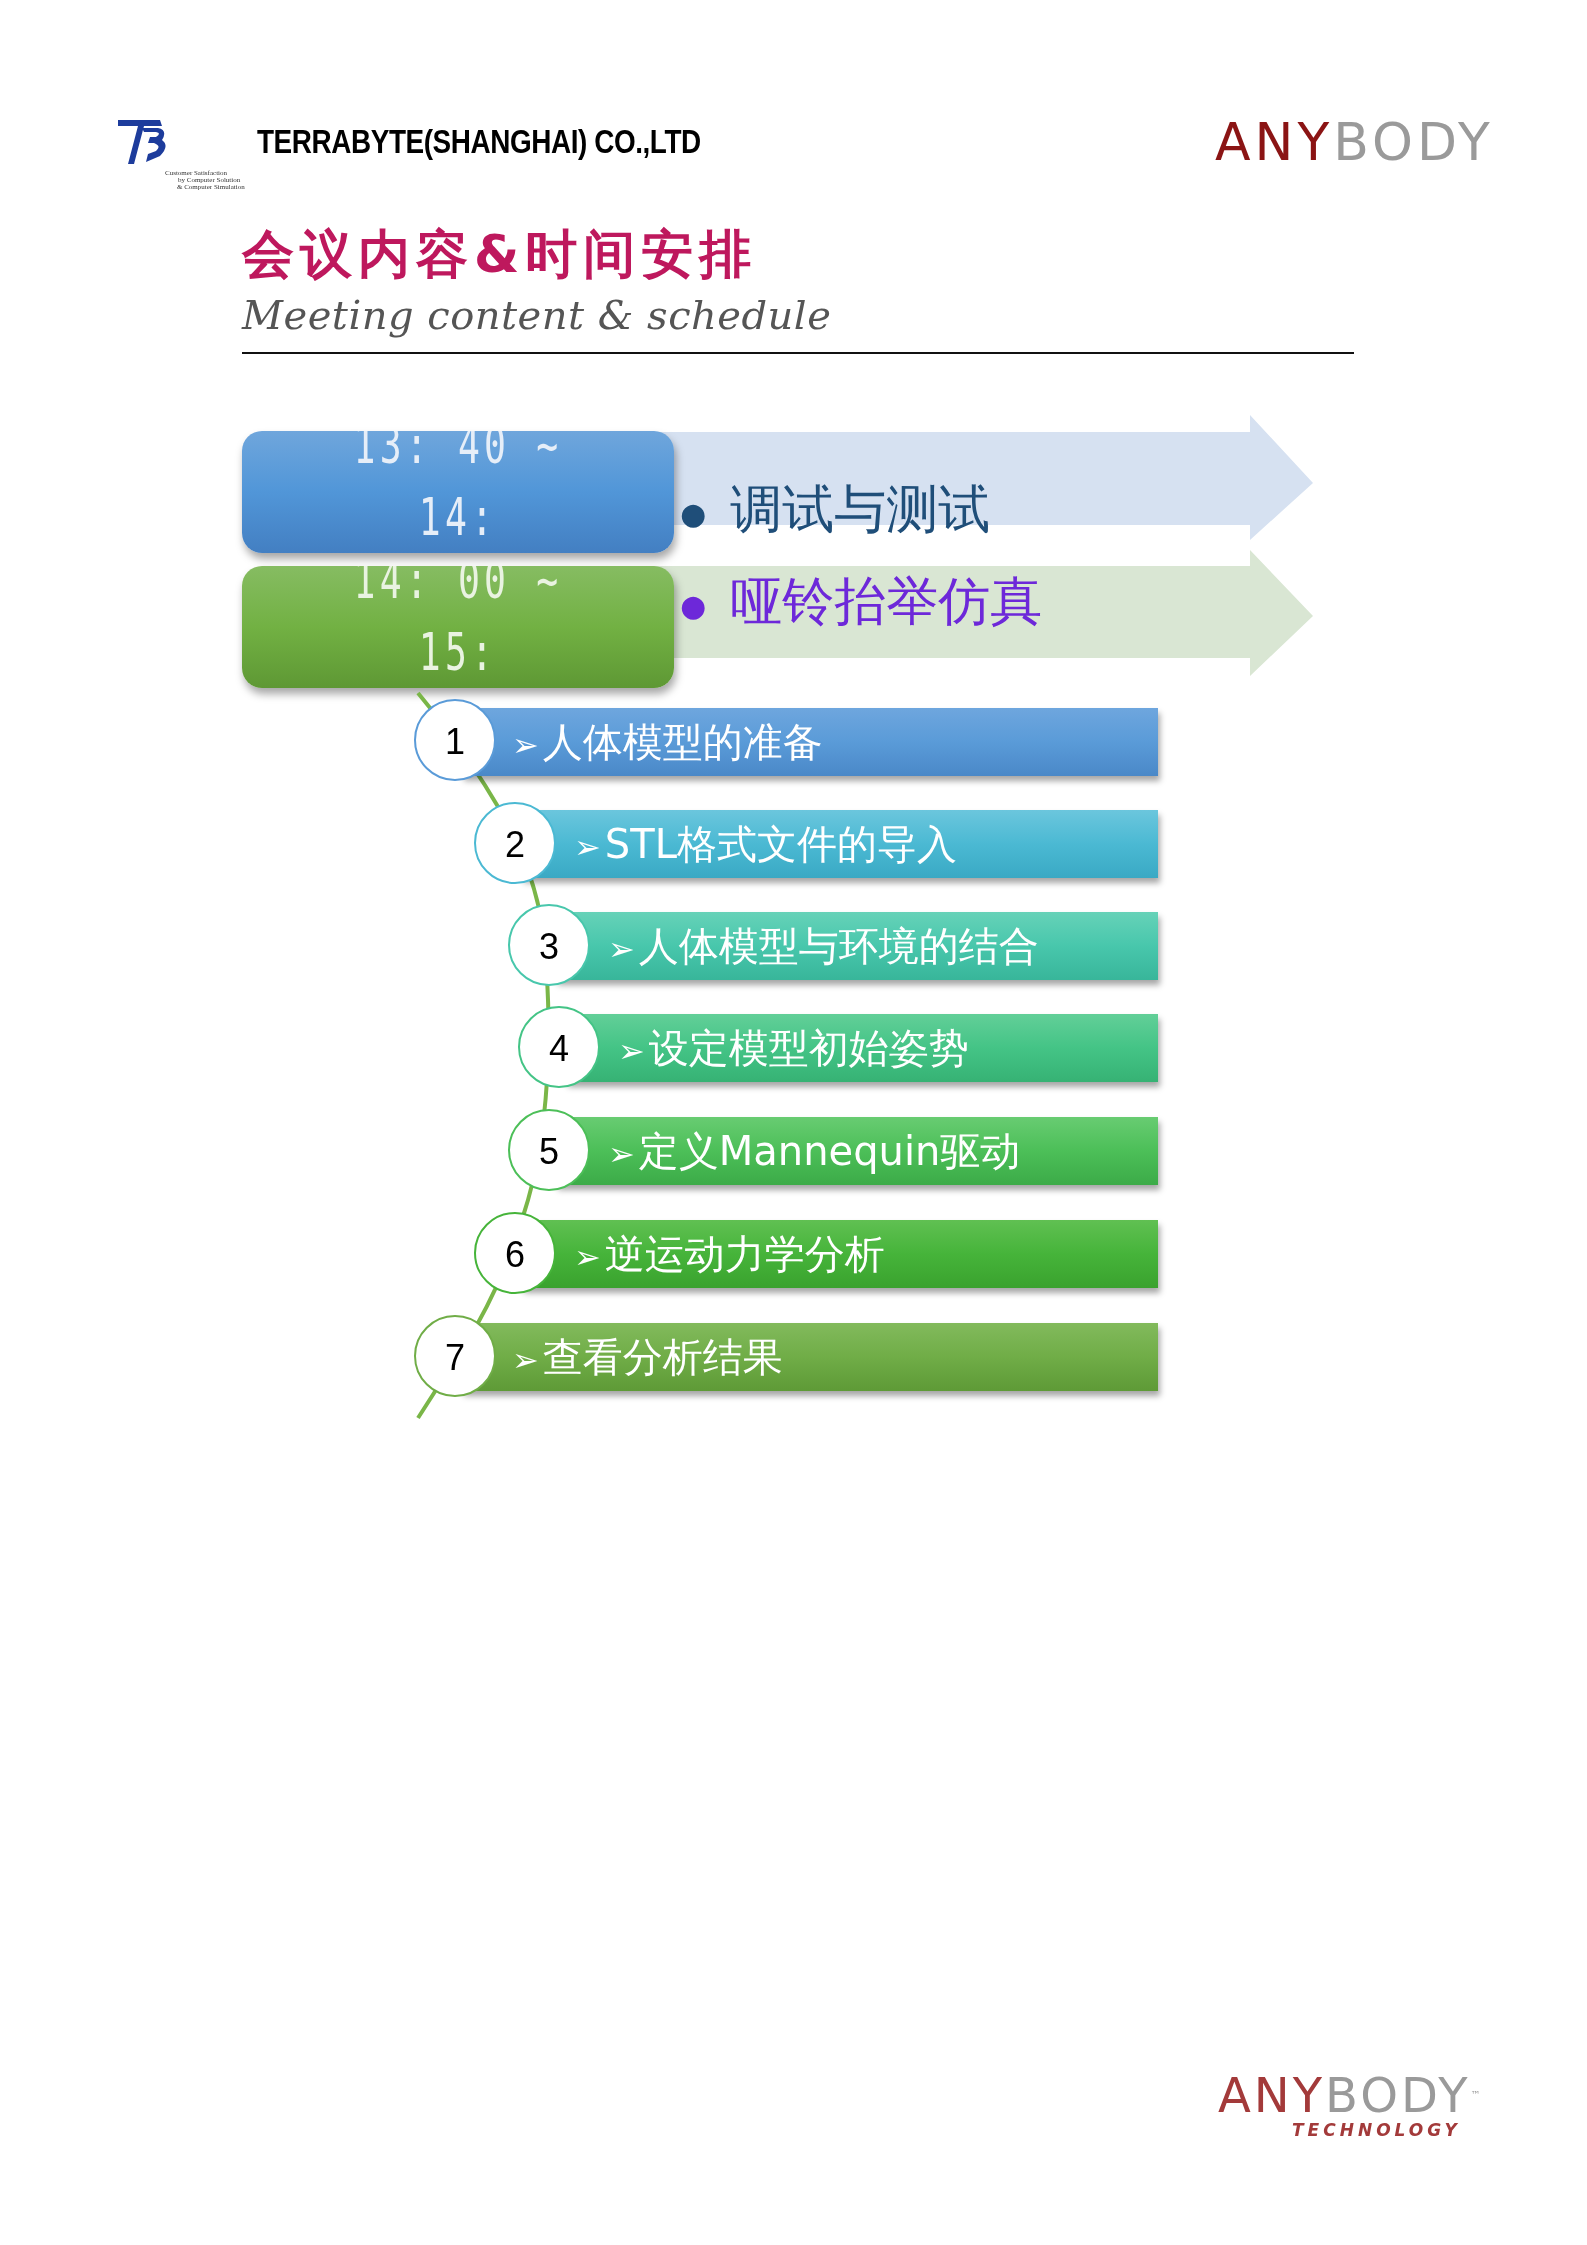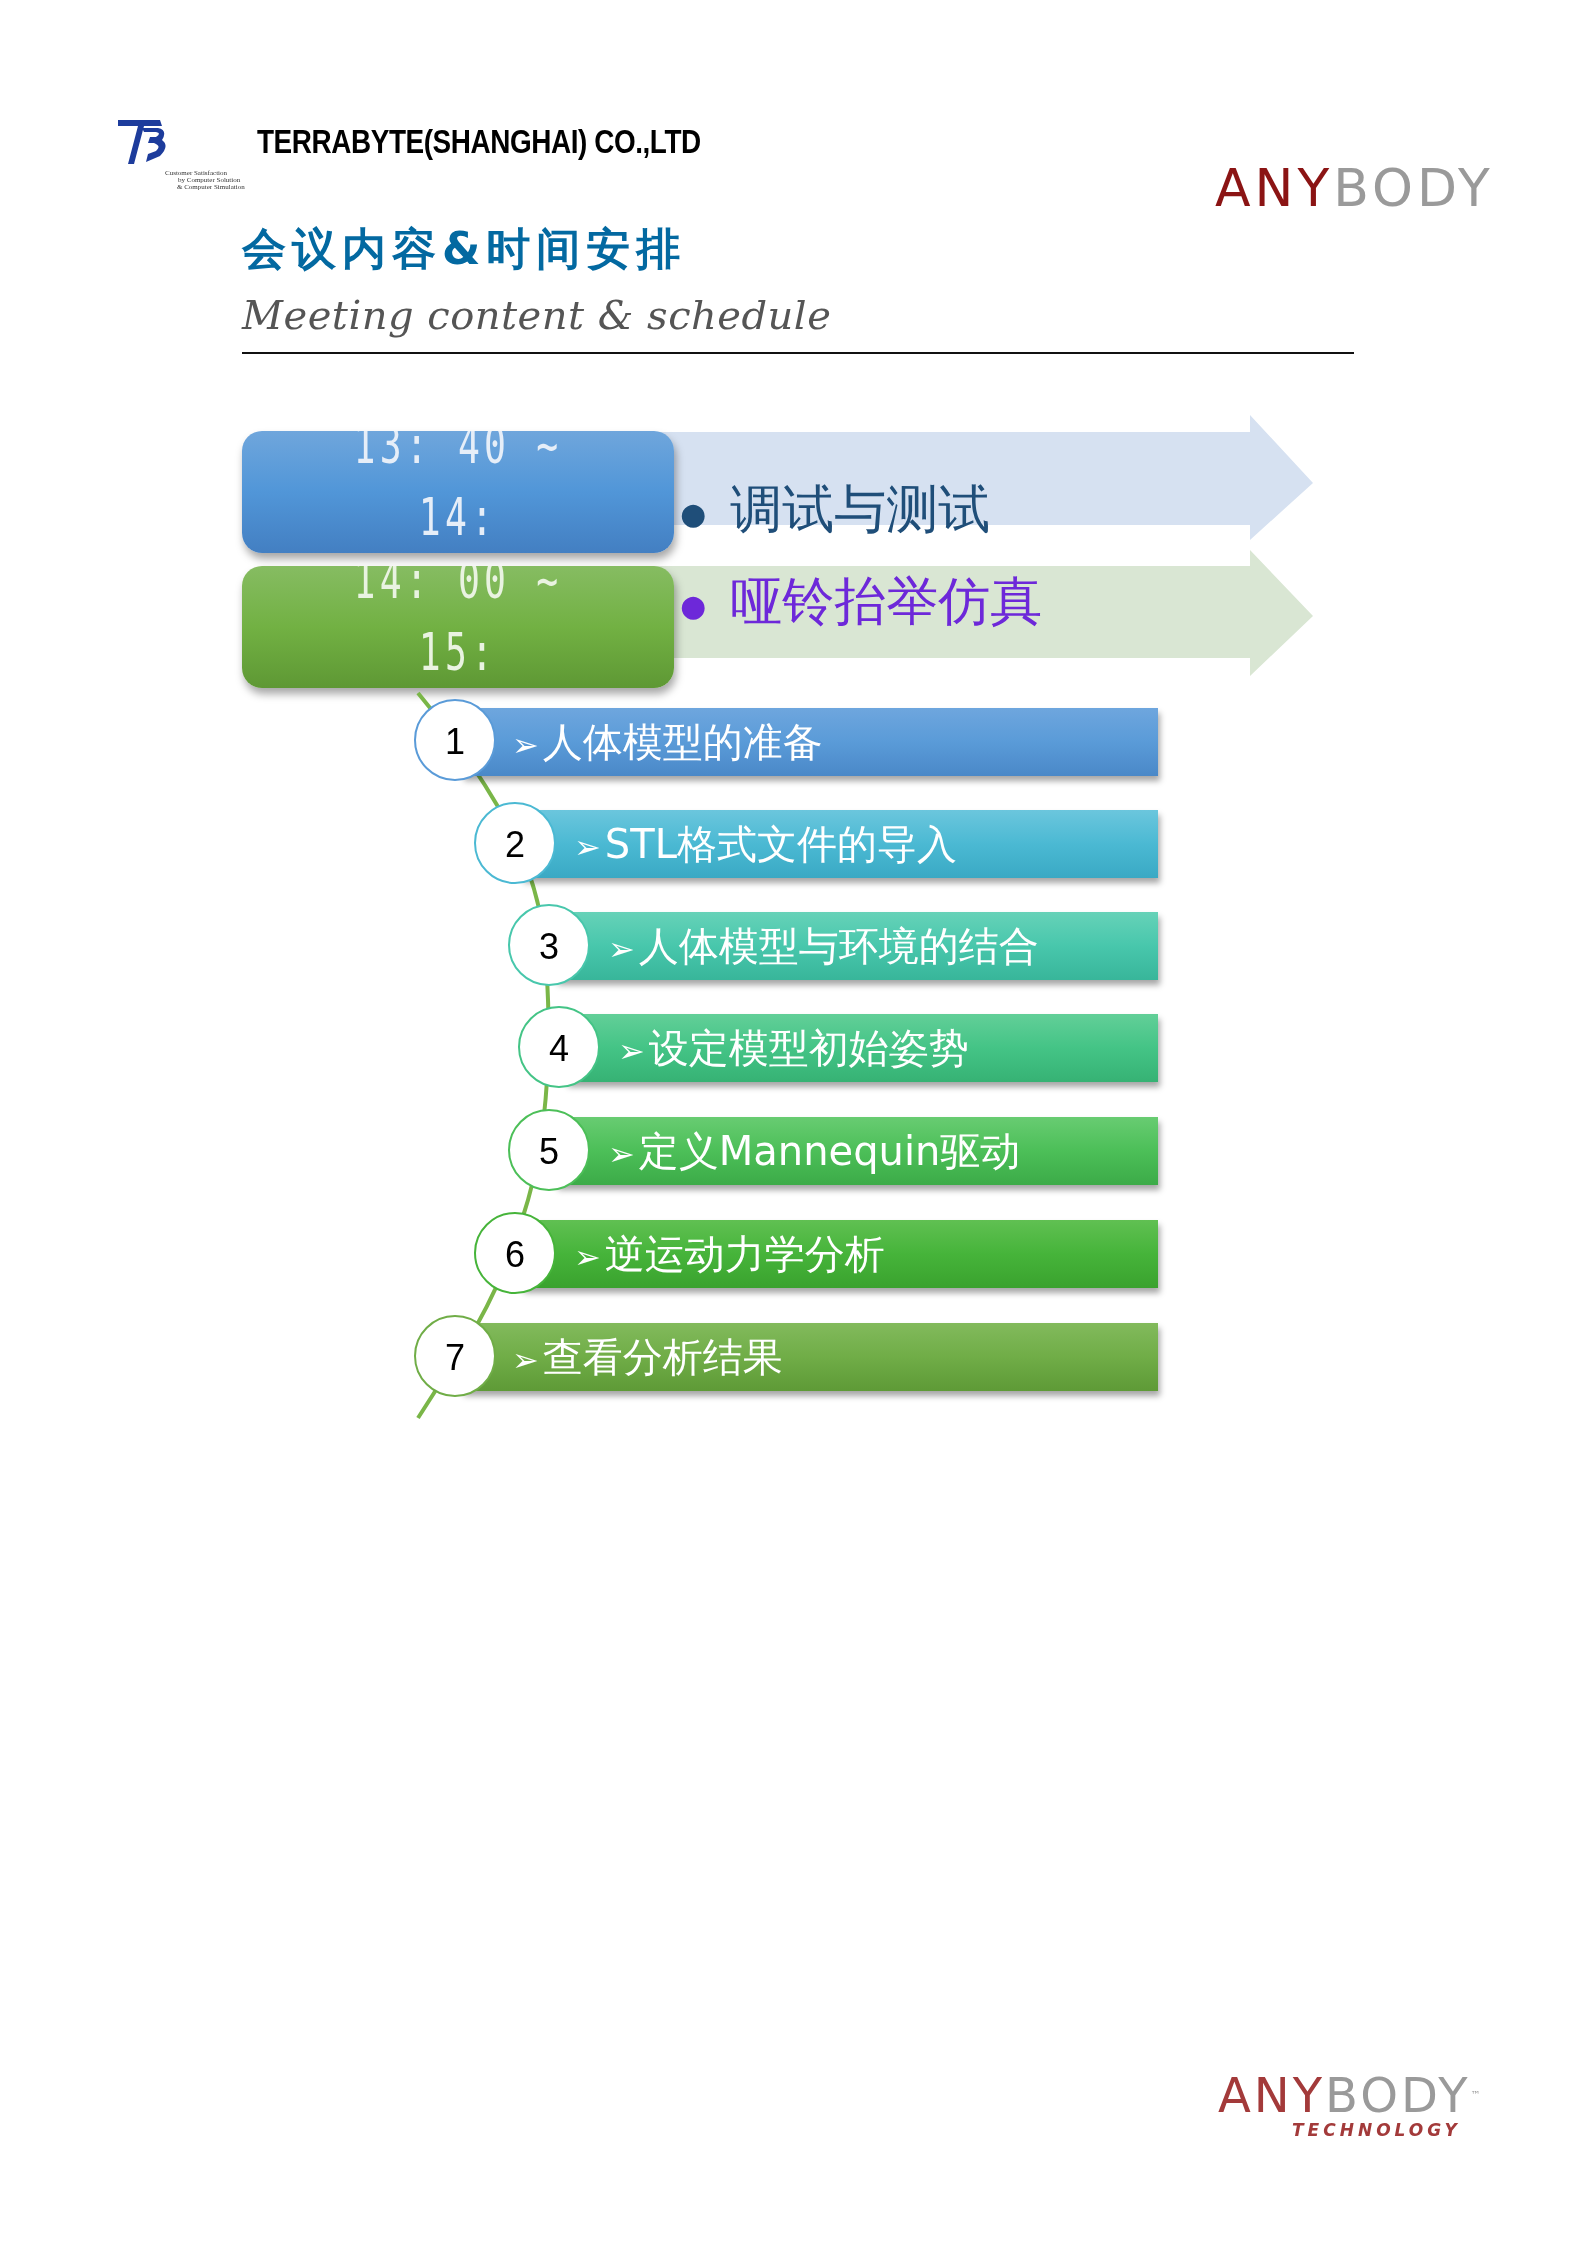--- a/index.html
+++ b/index.html
@@ -3,26 +3,26 @@
 <meta charset="utf-8">
 <style>
   html, body { margin:0; padding:0; background:#ffffff; }
   body { width:1587px; height:2245px; position:relative; overflow:hidden; font-family:"DejaVu Sans", sans-serif; }
   .abs { position:absolute; }
 
   
   .tb-logo { left:118px; top:118px; width:50px; height:48px; }
   .tb-tagline { left:165px; top:140px; font-family:"Liberation Serif", serif; font-size:7px; line-height:7px; color:#333;margin-top:30px; }
   .company { left:257px; top:122px; font-family:"Liberation Sans", sans-serif; font-weight:bold; font-size:34px; color:#000; letter-spacing:-0.5px; transform:scaleX(0.82); transform-origin:left center; }
-  .anybody-top { left:1215px; top:112px; font-family:"DejaVu Sans", sans-serif; font-size:52px; letter-spacing:4px; line-height:60px;margin-top:46px; }
+  .anybody-top { left:1215px; top:112px; font-family:"DejaVu Sans", sans-serif; font-size:52px; letter-spacing:4px; line-height:60px; }
   .any { color:#8b1414; }
   .bodyw { color:#9a9a9a; }
 
   
-  .title-cn { left:242px; top:220px; font-size:44px; font-weight:bold; color:#0369a1; letter-spacing:6px; }
+  .title-cn { left:242px; top:220px; font-size:52px; font-weight:bold; color:#be185d; letter-spacing:6px; }
   .title-en { left:242px; top:292px; font-family:"DejaVu Serif", serif; font-style:italic; font-size:40px; color:#555; letter-spacing:0.5px; }
   .title-rule { left:242px; top:352px; width:1112px; height:2px; background:#111; }
   .time-box { border-radius:20px; color:#e6eef8; text-align:center; font-family:"DejaVu Sans Mono", monospace; font-size:52px; line-height:72px; box-shadow:2px 6px 8px rgba(0,0,0,0.35); overflow:hidden;margin-top:11px; }
   .time-blue { left:242px; top:420px; width:432px; height:122px; background:linear-gradient(#6fa6dc,#5196d8 50%,#437fc2); }
   .time-green { left:242px; top:555px; width:432px; height:122px; background:linear-gradient(#86bc62,#72b143 50%,#5e9834); color:#e9f3e1; }
   .time-inner { margin-top:-22px; letter-spacing:6px; transform:scaleX(0.7); }
   .arrow-text { font-size:52px; }
   .bullet { font-size:30px; margin-right:24px; vertical-align:middle; }
 
   

